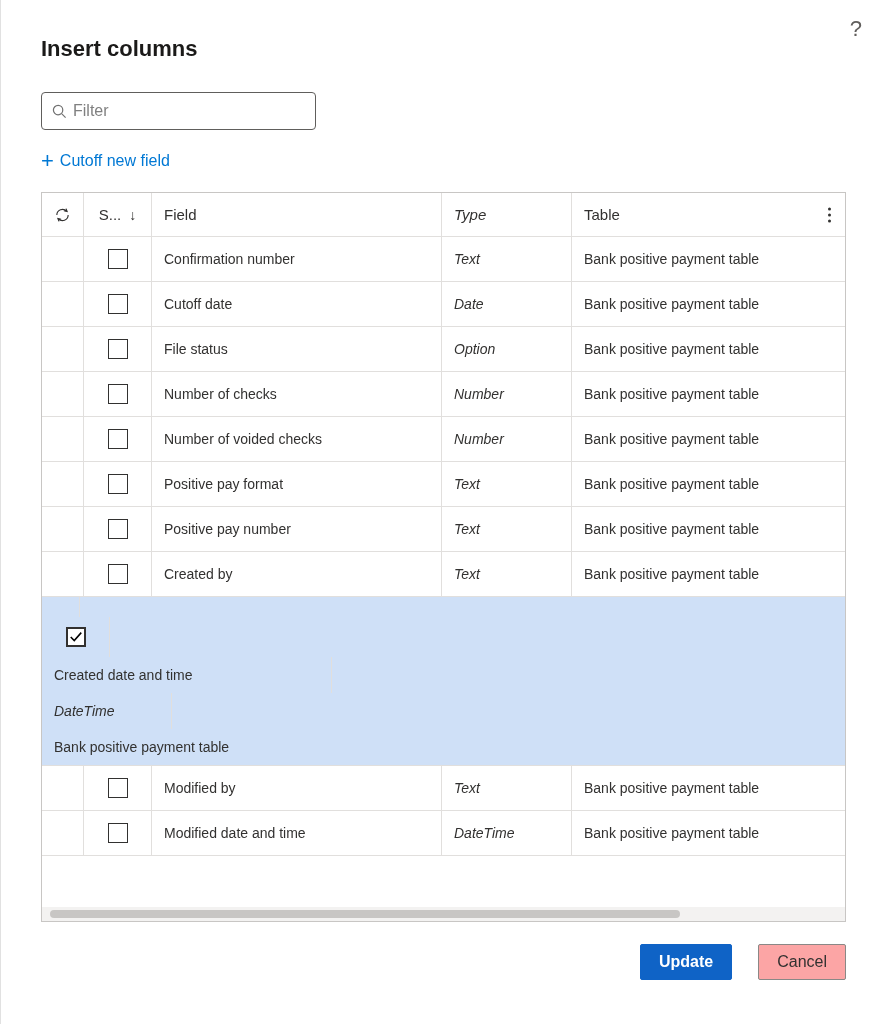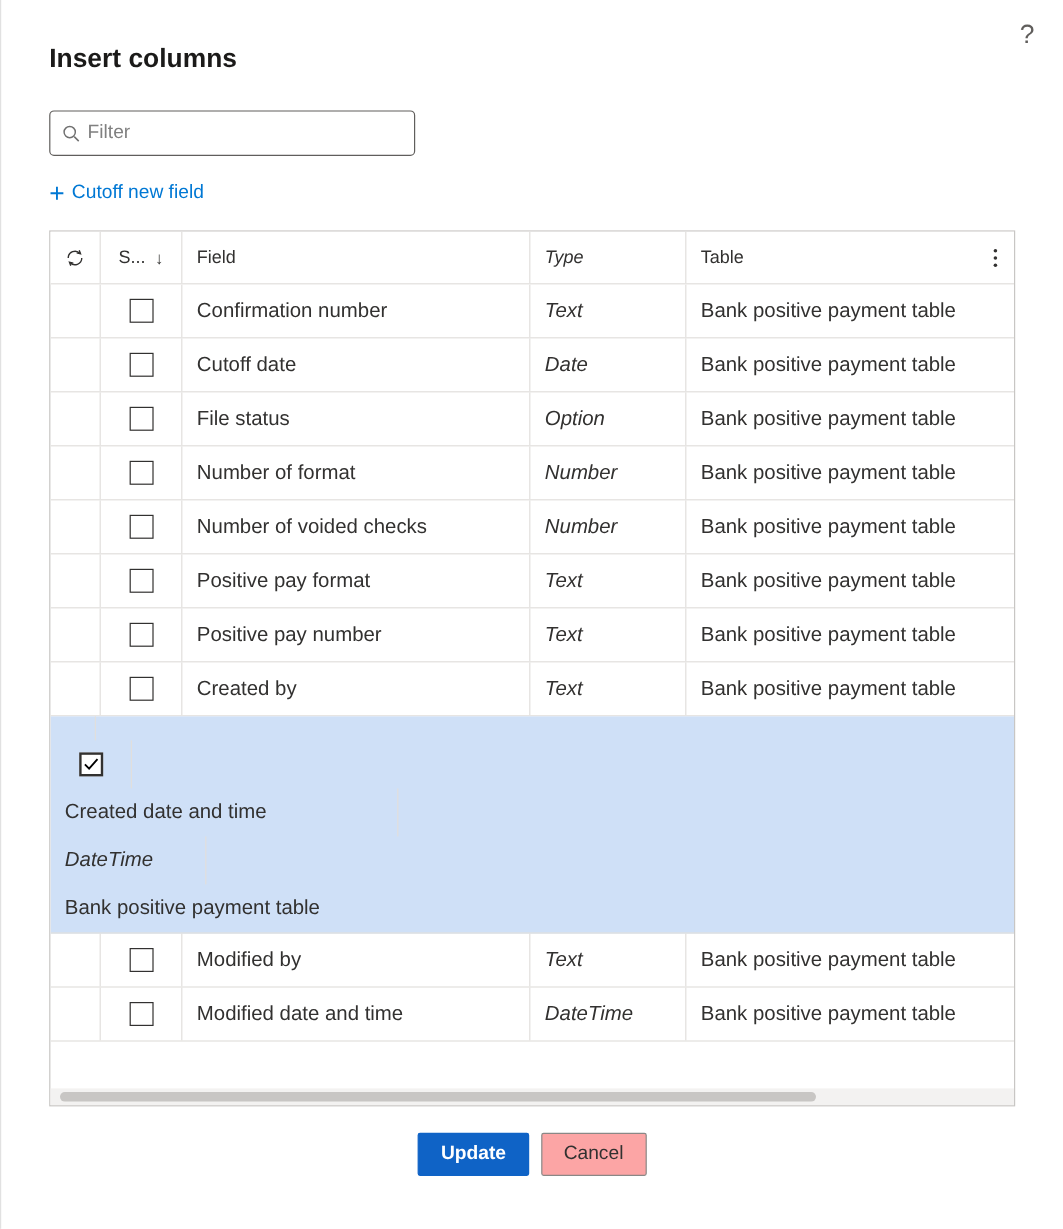--- a/index.html
+++ b/index.html
@@ -31,21 +31,21 @@
     }
     .title {
       font-size: 22px;
       font-weight: 700;
       color: #1b1a19;
       margin-bottom: 30px;
     }
     .filter-box {
       display: flex;
       align-items: center;
-      width: 305px;
+      width: 275px;
       height: 38px;
       border: 1px solid #605e5c;
       border-radius: 4px;
       padding: 0 10px;
       margin-bottom: 20px;
       background: #fff;
     }
     .filter-box svg { flex-shrink: 0; margin-right: 6px; }
     .filter-box input {
       border: none;
@@ -87,21 +87,21 @@
     }
     .grid-header .cell { color: #323130; font-size: 15px; }
     .cell {
       padding: 10px 12px;
       border-right: 1px solid #e1dfdd;
       display: flex;
       align-items: center;
       overflow: hidden;
       white-space: nowrap;
       text-overflow: ellipsis;
-      font-size: 17px;
+      font-size: 14px;
     }
     .col-refresh { width: 42px; flex-shrink: 0; justify-content: center; }
     .col-select  { width: 68px; flex-shrink: 0; }
     .col-field   { width: 290px; flex-shrink: 0; }
     .col-type    { width: 130px; flex-shrink: 0; font-style: italic; }
     .col-table   { flex: 1; border-right: none; position: relative; }
     
     .grid-header .col-select { justify-content: center; gap: 8px; }
     .sort-arrow { font-size: 14px; color: #323130; }
     
@@ -159,22 +159,22 @@
     }
     .hscroll-thumb {
       width: 80%;
       height: 8px;
       background: #c8c6c4;
       border-radius: 4px;
     }
     
     .footer {
       display: flex;
-      justify-content: center;
-      gap: 10px;
+      justify-content: flex-end;
+      gap: 26px;
       padding: 22px 0 24px 0;
     }
     button.btn {
       font-family: inherit;
       font-size: 16px;
       padding: 8px 18px;
       border-radius: 2px;
       cursor: pointer;
       min-width: 80px;
     }
@@ -271,21 +271,21 @@
           <div class="cell col-field">File status</div>
           <div class="cell col-type">Option</div>
           <div class="cell col-table">Bank positive payment table</div>
         </div>
         <div class="grid-row">
           <div class="row-indicator"></div>
           <div class="cell col-refresh"></div>
           <div class="cell col-select">
             <span class="chk"></span>
           </div>
-          <div class="cell col-field">Number of format</div>
+          <div class="cell col-field">Number of checks</div>
           <div class="cell col-type">Number</div>
           <div class="cell col-table">Bank positive payment table</div>
         </div>
         <div class="grid-row">
           <div class="row-indicator"></div>
           <div class="cell col-refresh"></div>
           <div class="cell col-select">
             <span class="chk"></span>
           </div>
           <div class="cell col-field">Number of voided checks</div>

